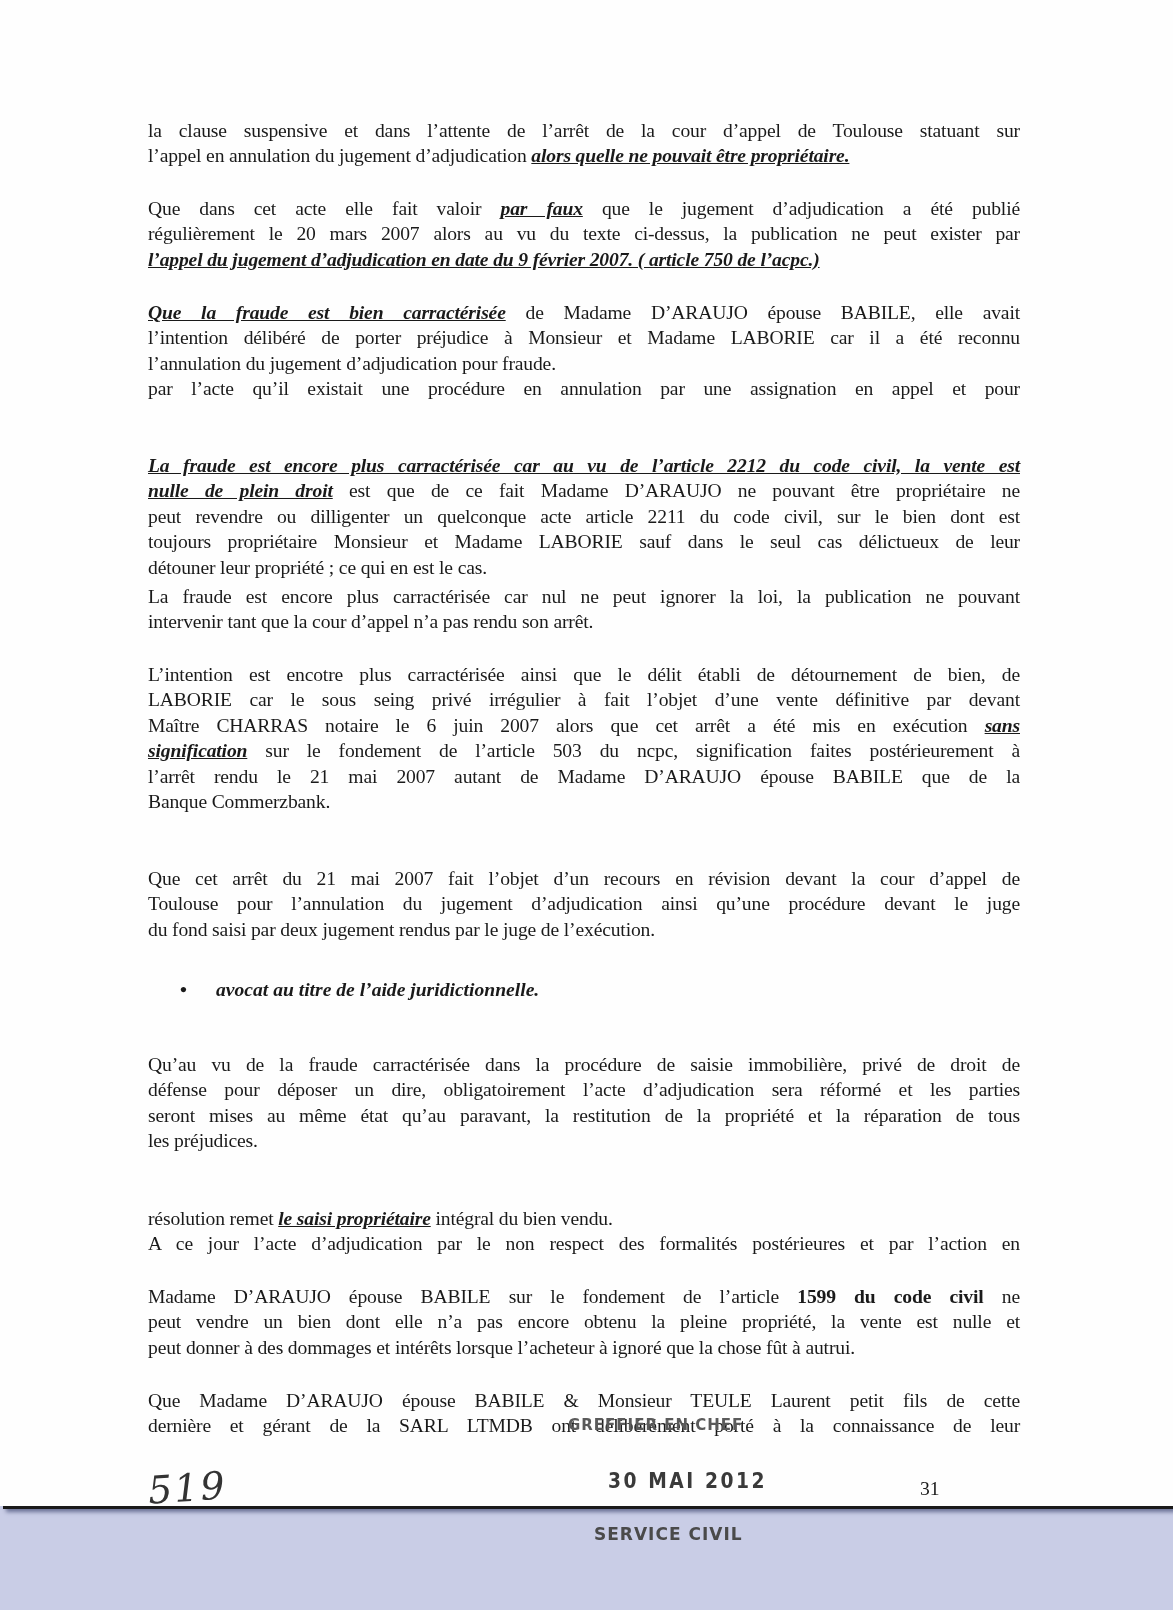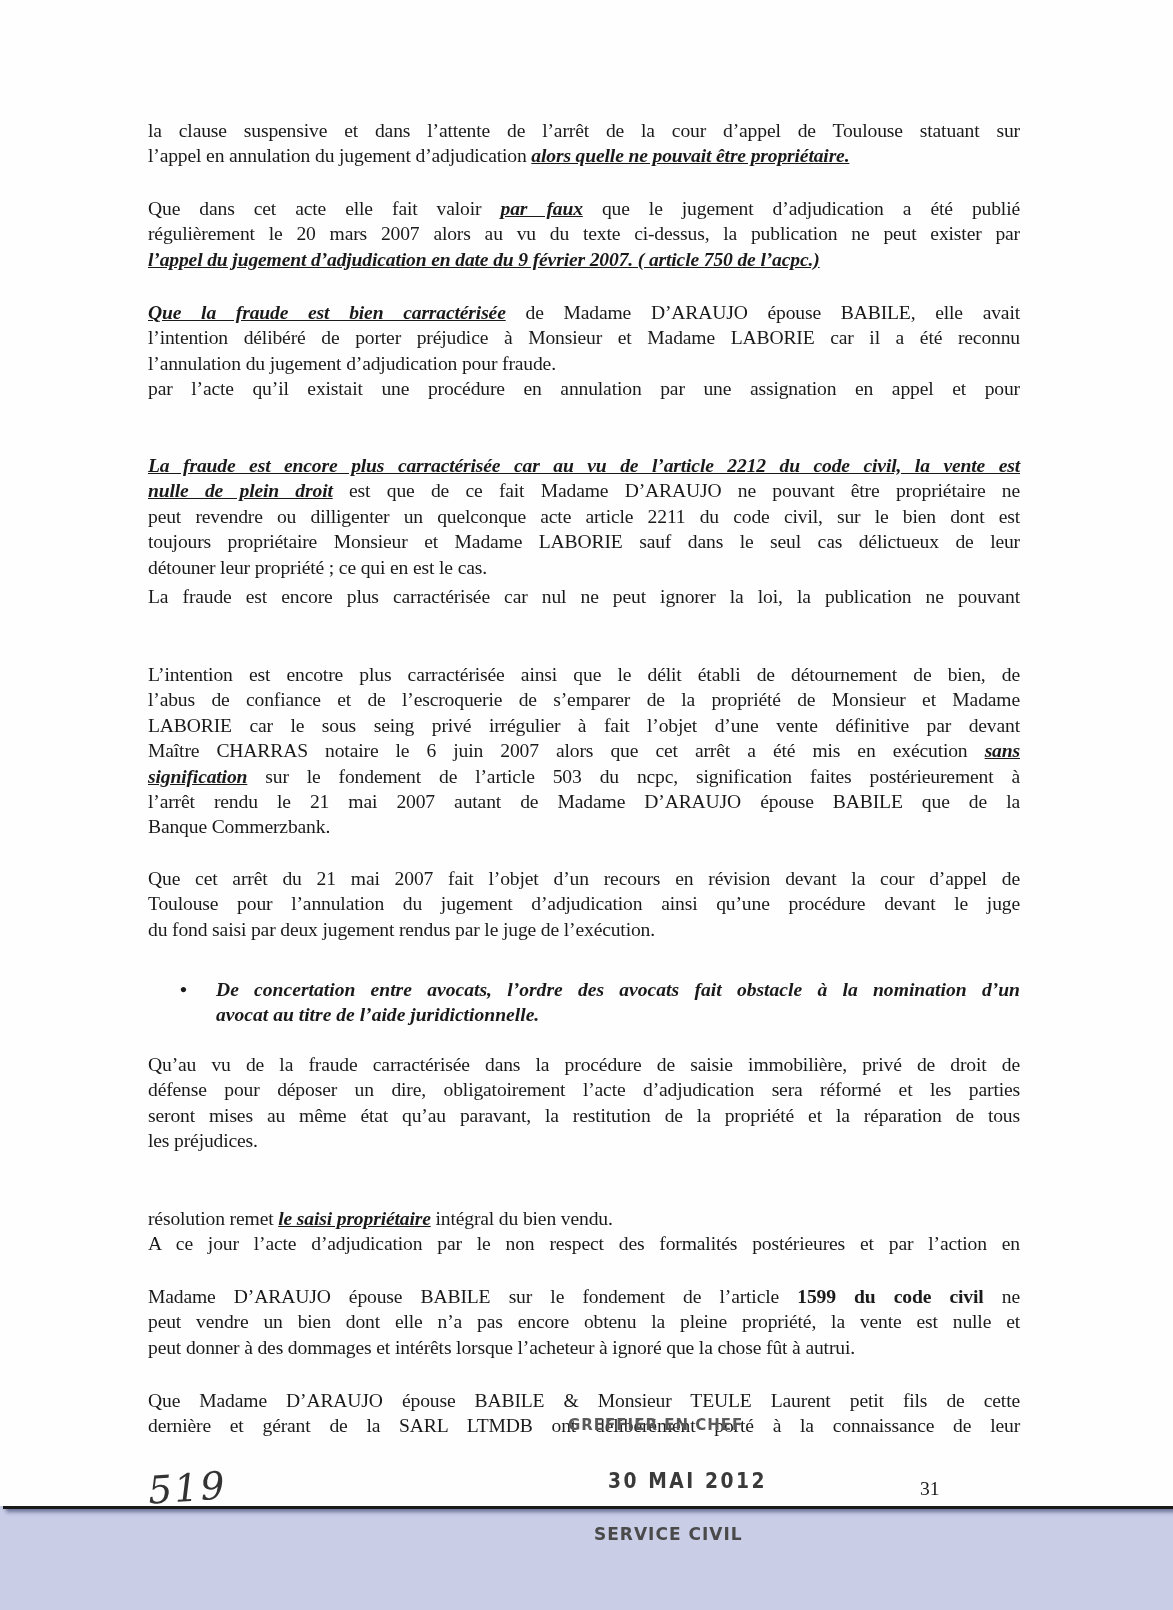--- a/index.html
+++ b/index.html
@@ -57,24 +57,24 @@
       </div>
       <div class="p" style="top: 430px; margin-top: 23px;">
         <span class="ln"><span class="bi">La fraude est encore plus carractérisée car au vu de l’article 2212 du code civil, la vente est</span></span>
         <span class="ln"><span class="bi">nulle de plein droit</span><span> est que de ce fait Madame D’ARAUJO ne pouvant être propriétaire ne</span></span>
         <span class="ln"><span>peut revendre ou dilligenter un quelconque acte article 2211 du code civil, sur le bien dont est</span></span>
         <span class="ln"><span>toujours propriétaire Monsieur et Madame LABORIE sauf dans le seul cas délictueux de leur</span></span>
         <span class="ln last"><span>détouner leur propriété ; ce qui en est le cas.</span></span>
       </div>
       <div class="p" style="top: 584px;">
         <span class="ln"><span>La fraude est encore plus carractérisée car nul ne peut ignorer la loi, la publication ne pouvant</span></span>
+        <span class="ln last"><span>intervenir tant que la cour d’appel n’a pas rendu son arrêt.</span></span>
       </div>
       <div class="p" style="top: 662px;">
         <span class="ln"><span>L’intention est encotre plus carractérisée ainsi que le délit établi de détournement de bien, de</span></span>
-        <span class="ln"><span>l’abus de confiance et de l’escroquerie de s’emparer de la propriété de Monsieur et Madame</span></span>
         <span class="ln"><span>LABORIE car le sous seing privé irrégulier à fait l’objet d’une vente définitive par devant</span></span>
         <span class="ln"><span>Maître CHARRAS notaire le 6 juin 2007 alors que cet arrêt a été mis en exécution </span><span class="bi">sans</span></span>
         <span class="ln"><span class="bi">signification</span><span> sur le fondement de l’article 503 du ncpc, signification faites postérieurement à</span></span>
         <span class="ln"><span>l’arrêt rendu le 21 mai 2007 autant de Madame D’ARAUJO épouse BABILE que de la</span></span>
         <span class="ln last"><span>Banque Commerzbank.</span></span>
       </div>
       <div class="p" style="top: 866px;">
         <span class="ln"><span>Que cet arrêt du 21 mai 2007 fait l’objet d’un recours en révision devant la cour d’appel de</span></span>
         <span class="ln"><span>Toulouse pour l’annulation du jugement d’adjudication ainsi qu’une procédure devant le juge</span></span>
         <span class="ln last"><span>du fond saisi par deux jugement rendus par le juge de l’exécution.</span></span>
@@ -96,21 +96,20 @@
       </div>
       <div class="p" style="top: 1388px;">
         <span class="ln"><span>Que Madame D’ARAUJO épouse BABILE &amp; Monsieur TEULE Laurent petit fils de cette</span></span>
         <span class="ln"><span>dernière et gérant de la SARL LTMDB ont délibérément porté à la connaissance de leur</span></span>
       </div>
     </div>
 
   <div class="bullet-row" id="bullet-row" style="top:977px;">
     <span class="bullet-dot">•</span>
     <div class="bullet-text">
-      <span class="ln">De concertation entre avocats, l’ordre des avocats fait obstacle à la nomination d’un</span>
       <span class="ln last">avocat au titre de l’aide juridictionnelle.</span>
     </div>
   </div>
 
   <div class="stamp stamp-greffier">GREFFIER EN CHEF</div>
   <div class="stamp stamp-date">30 MAI 2012</div>
   <div class="stamp stamp-service">SERVICE CIVIL</div>
   <div class="handwritten">519</div>
   <div class="page-number">31</div>
 </div>

